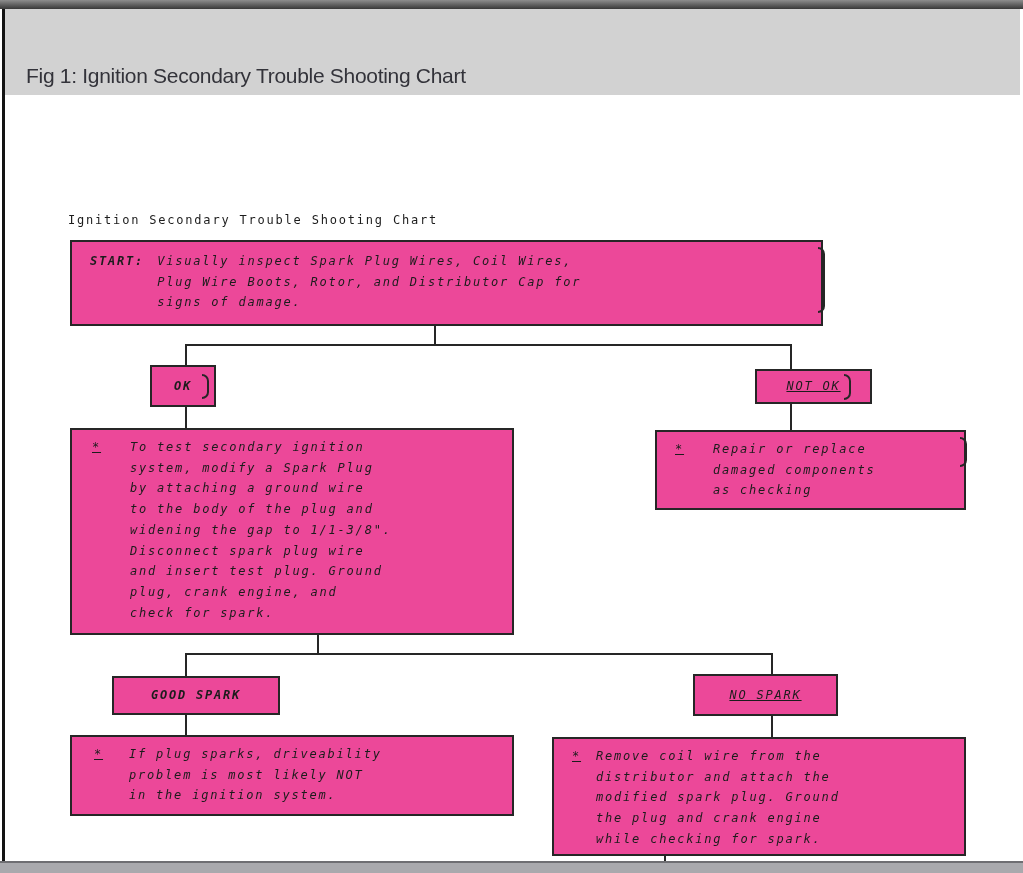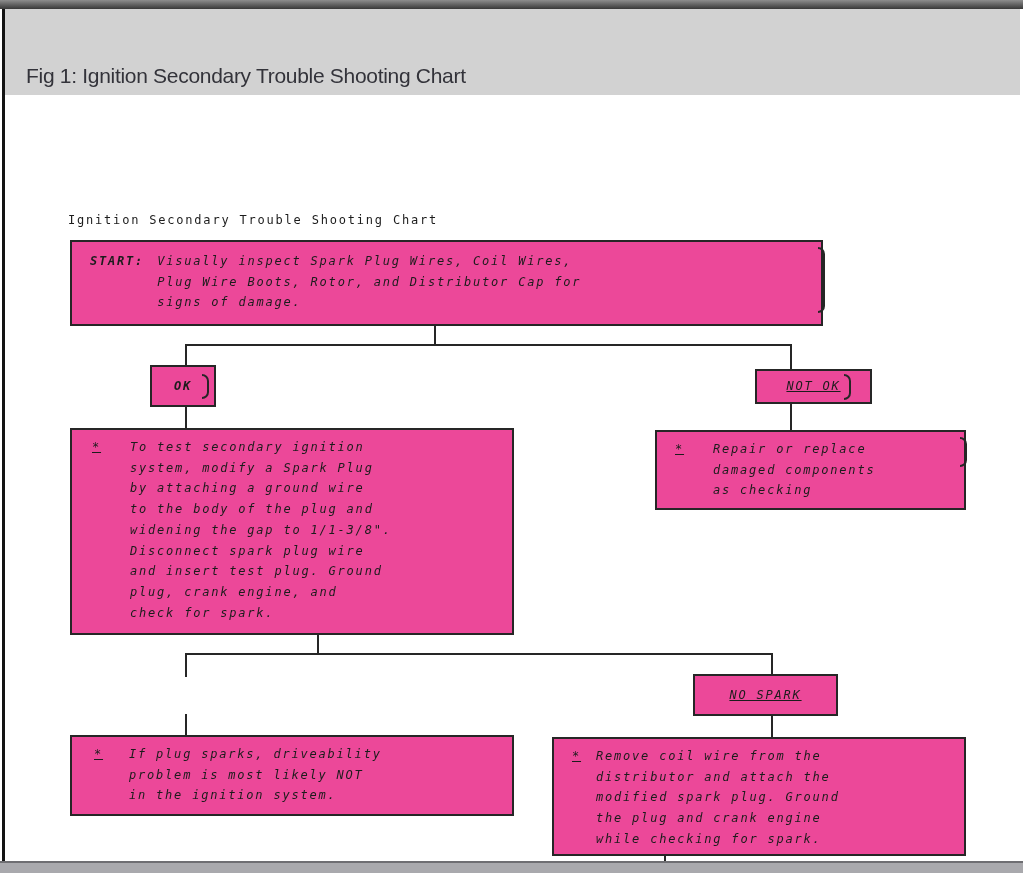--- a/index.html
+++ b/index.html
@@ -112,20 +112,23 @@
 damaged components
 as checking</span>
   </div>
   <div class="curl" style="left:960px; top:437px; height:30px;"></div>
 
   <div class="vline" style="left:317px; top:634px; height:21px;"></div>
   <div class="hline" style="left:185px; top:653px; width:588px;"></div>
   <div class="vline" style="left:185px; top:653px; height:24px;"></div>
   <div class="vline" style="left:771px; top:653px; height:22px;"></div>
 
+  <div class="box mono label-box" style="left:112px; top:676px; width:168px; height:39px;">
+    <span class="bold">GOOD SPARK</span>
+  </div>
   <div class="box mono label-box" style="left:693px; top:674px; width:145px; height:42px;text-align:right;">
     <span class="underlined">NO SPARK</span>
   </div>
 
   <div class="vline" style="left:185px; top:714px; height:22px;"></div>
   <div class="vline" style="left:771px; top:715px; height:23px;"></div>
 
   <div class="box mono action" style="left:70px; top:735px; width:444px; height:81px; padding:7px 0 0 22px; gap:21px;">
     <span class="bullet">*</span>
     <span class="flow-text">If plug sparks, driveability

